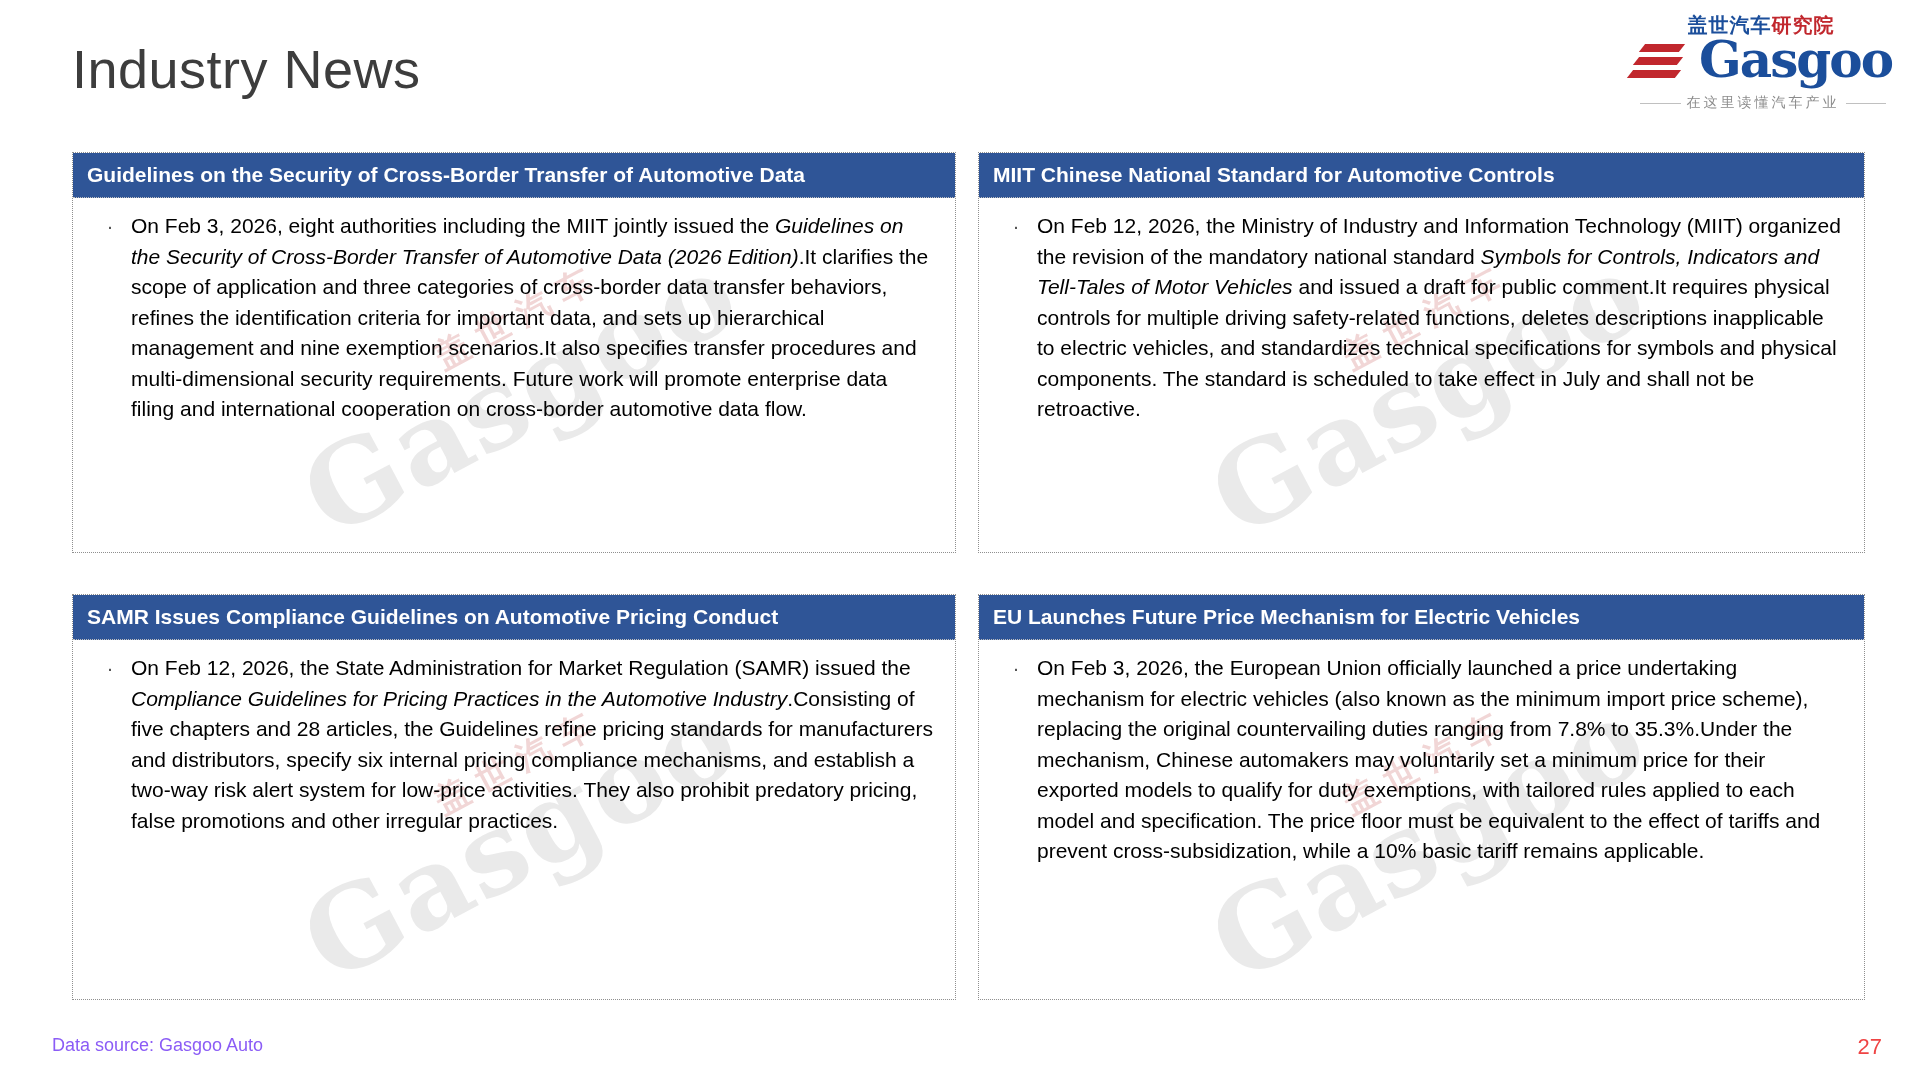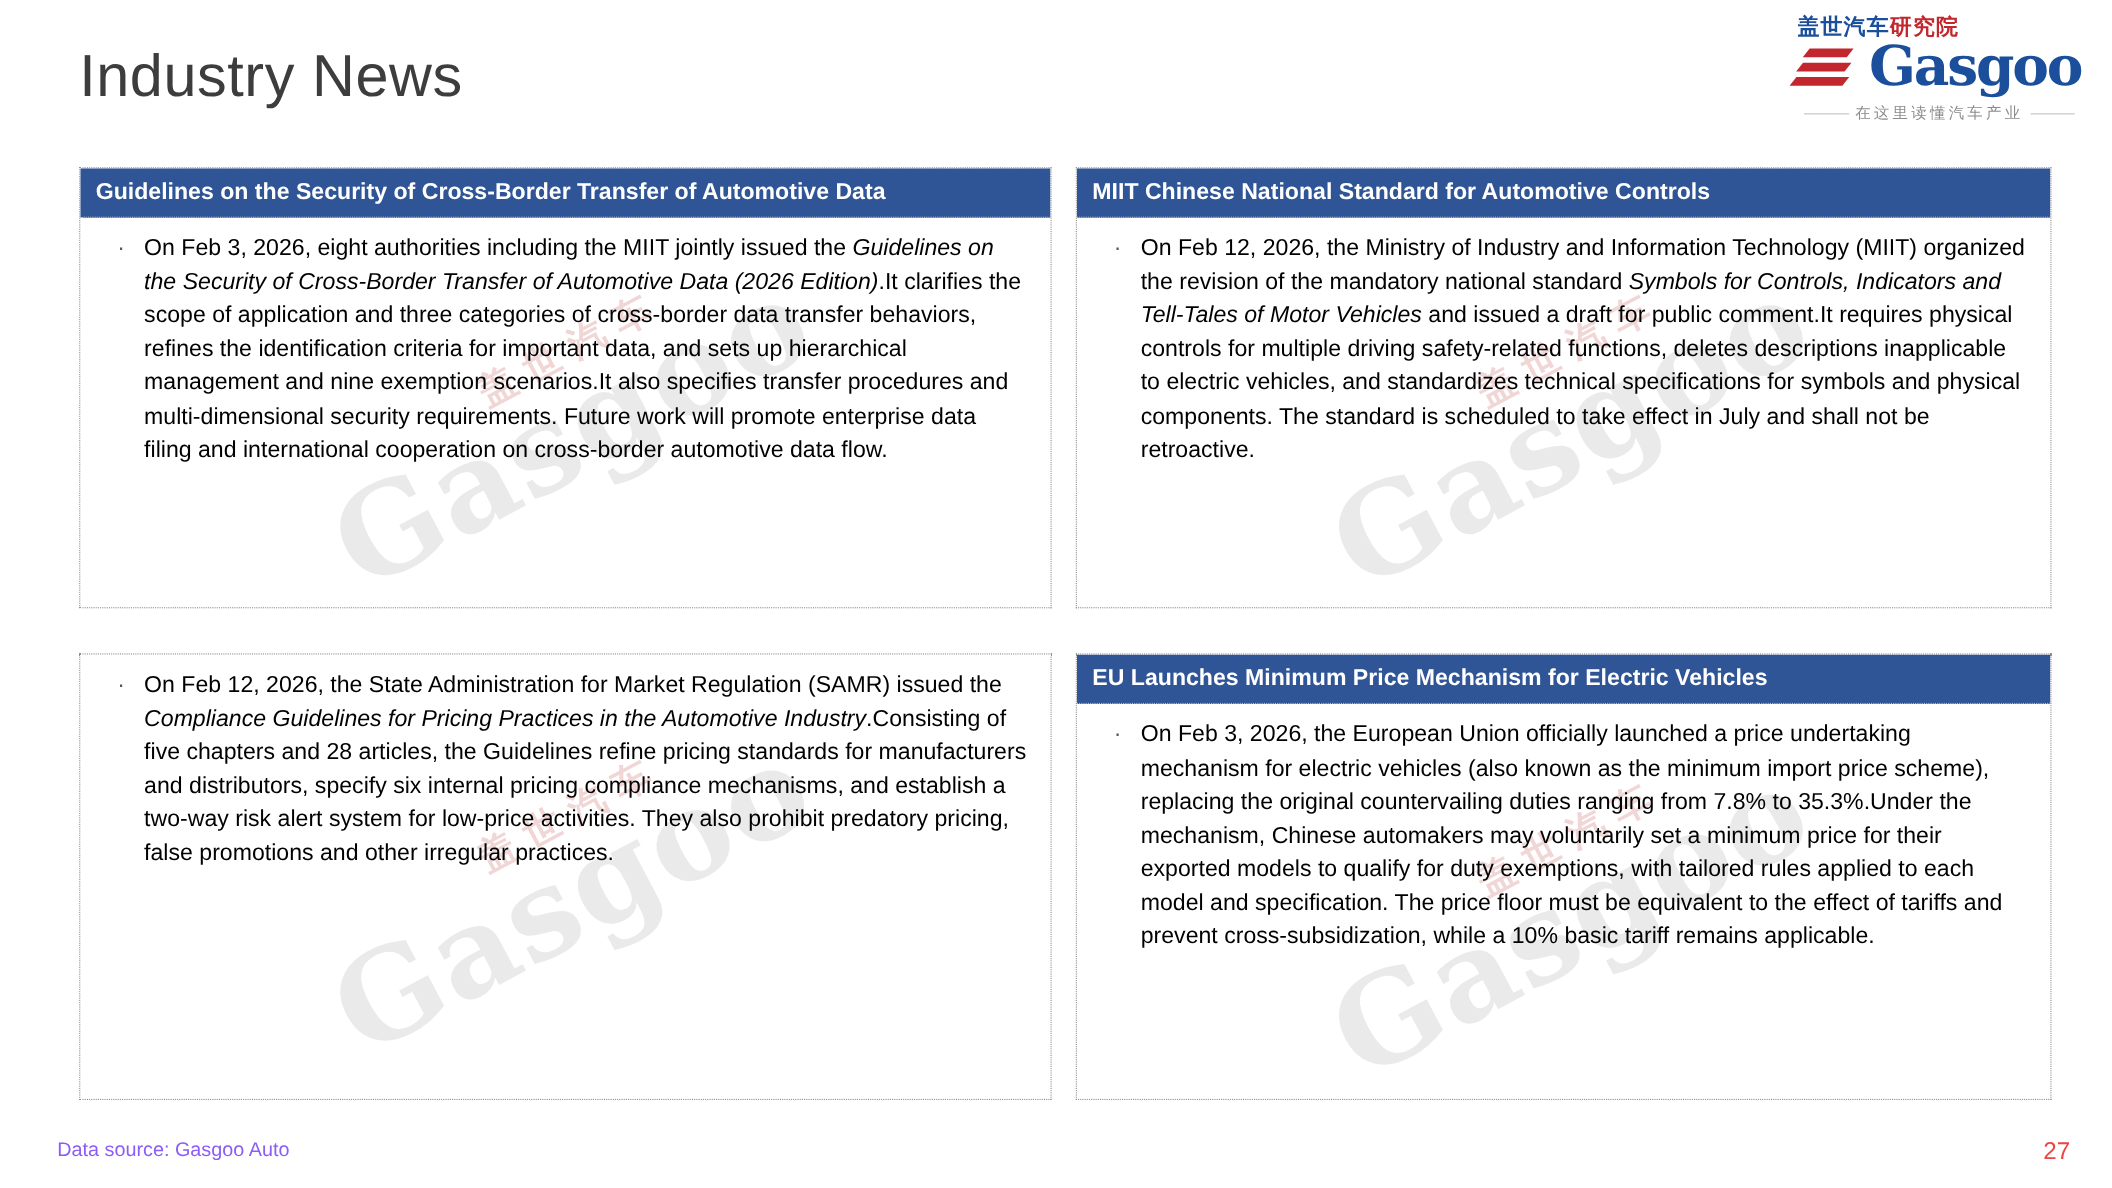--- a/index.html
+++ b/index.html
@@ -7,21 +7,21 @@
     position:relative;width:1920px;height:1080px;background:#ffffff;overflow:hidden;
     font-family:"Liberation Sans","DejaVu Sans",sans-serif;
   }
   
   .page-title{
     position:absolute;left:72px;top:38px;margin:0;
     font-size:54px;font-weight:500;color:#3d3d3d;letter-spacing:0.5px;
   }
   
   .logo{position:absolute;top:14px;right:28px;width:258px;}
-  .logo-cn{text-align:left;font-size:20px;font-weight:bold;line-height:22px;padding-right:4px;letter-spacing:1px;}
+  .logo-cn{text-align:center;font-size:20px;font-weight:bold;line-height:22px;padding-right:4px;letter-spacing:1px;}
   .logo-cn .cn-blue{color:#1b4e9b;}
   .logo-cn .cn-red{color:#c1272d;}
   .logo-main{position:relative;height:56px;text-align:right;margin-top:-6px;}
   .logo-text{
     font-family:"DejaVu Serif","Liberation Serif",serif;
     font-size:50px;line-height:60px;font-weight:bold;color:#1b4e9b;letter-spacing:-2px;
   }
   .stripes{position:absolute;left:-4px;bottom:8px;width:60px;}
   .stripes i{display:block;width:46px;height:8px;background:#c1272d;transform:skewX(-38deg);margin-top:5px;}
   .stripes i:nth-child(1){width:40px;margin-left:12px;}
@@ -119,34 +119,35 @@
         <span class="wm-en">Gasgoo</span>
       </div>
       <div class="bullet-row">
         <span class="bullet">·</span>
         <p class="para"><span>On Feb 12, 2026, the Ministry of Industry and Information Technology (MIIT) organized the revision of the mandatory national standard </span><em>Symbols for Controls, Indicators and Tell-Tales of Motor Vehicles</em><span> and issued a draft for public comment.It requires physical controls for multiple driving safety-related functions, deletes descriptions inapplicable to electric vehicles, and standardizes technical specifications for symbols and physical components. The standard is scheduled to take effect in July and shall not be retroactive.</span></p>
       </div>
     </div>
   </section>
 
   <section class="panel p3">
+    <header class="panel-header">SAMR Issues Compliance Guidelines on Automotive Pricing Conduct</header>
     <div class="panel-body">
       <div class="watermark">
         <span class="wm-cn">盖世汽车</span>
         <span class="wm-en">Gasgoo</span>
       </div>
       <div class="bullet-row">
         <span class="bullet">·</span>
         <p class="para"><span>On Feb 12, 2026, the State Administration for Market Regulation (SAMR) issued the </span><em>Compliance Guidelines for Pricing Practices in the Automotive Industry</em><span>.Consisting of five chapters and 28 articles, the Guidelines refine pricing standards for manufacturers and distributors, specify six internal pricing compliance mechanisms, and establish a two-way risk alert system for low-price activities. They also prohibit predatory pricing, false promotions and other irregular practices.</span></p>
       </div>
     </div>
   </section>
 
   <section class="panel p4">
-    <header class="panel-header">EU Launches Minimum Price Mechanism for Electric Vehicles</header>
+    <header class="panel-header">EU Launches Future Price Mechanism for Electric Vehicles</header>
     <div class="panel-body">
       <div class="watermark">
         <span class="wm-cn">盖世汽车</span>
         <span class="wm-en">Gasgoo</span>
       </div>
       <div class="bullet-row">
         <span class="bullet">·</span>
         <p class="para"><span>On Feb 3, 2026, the European Union officially launched a price undertaking mechanism for electric vehicles (also known as the minimum import price scheme), replacing the original countervailing duties ranging from 7.8% to 35.3%.Under the mechanism, Chinese automakers may voluntarily set a minimum price for their exported models to qualify for duty exemptions, with tailored rules applied to each model and specification. The price floor must be equivalent to the effect of tariffs and prevent cross-subsidization, while a 10% basic tariff remains applicable.</span></p>
       </div>
     </div>

